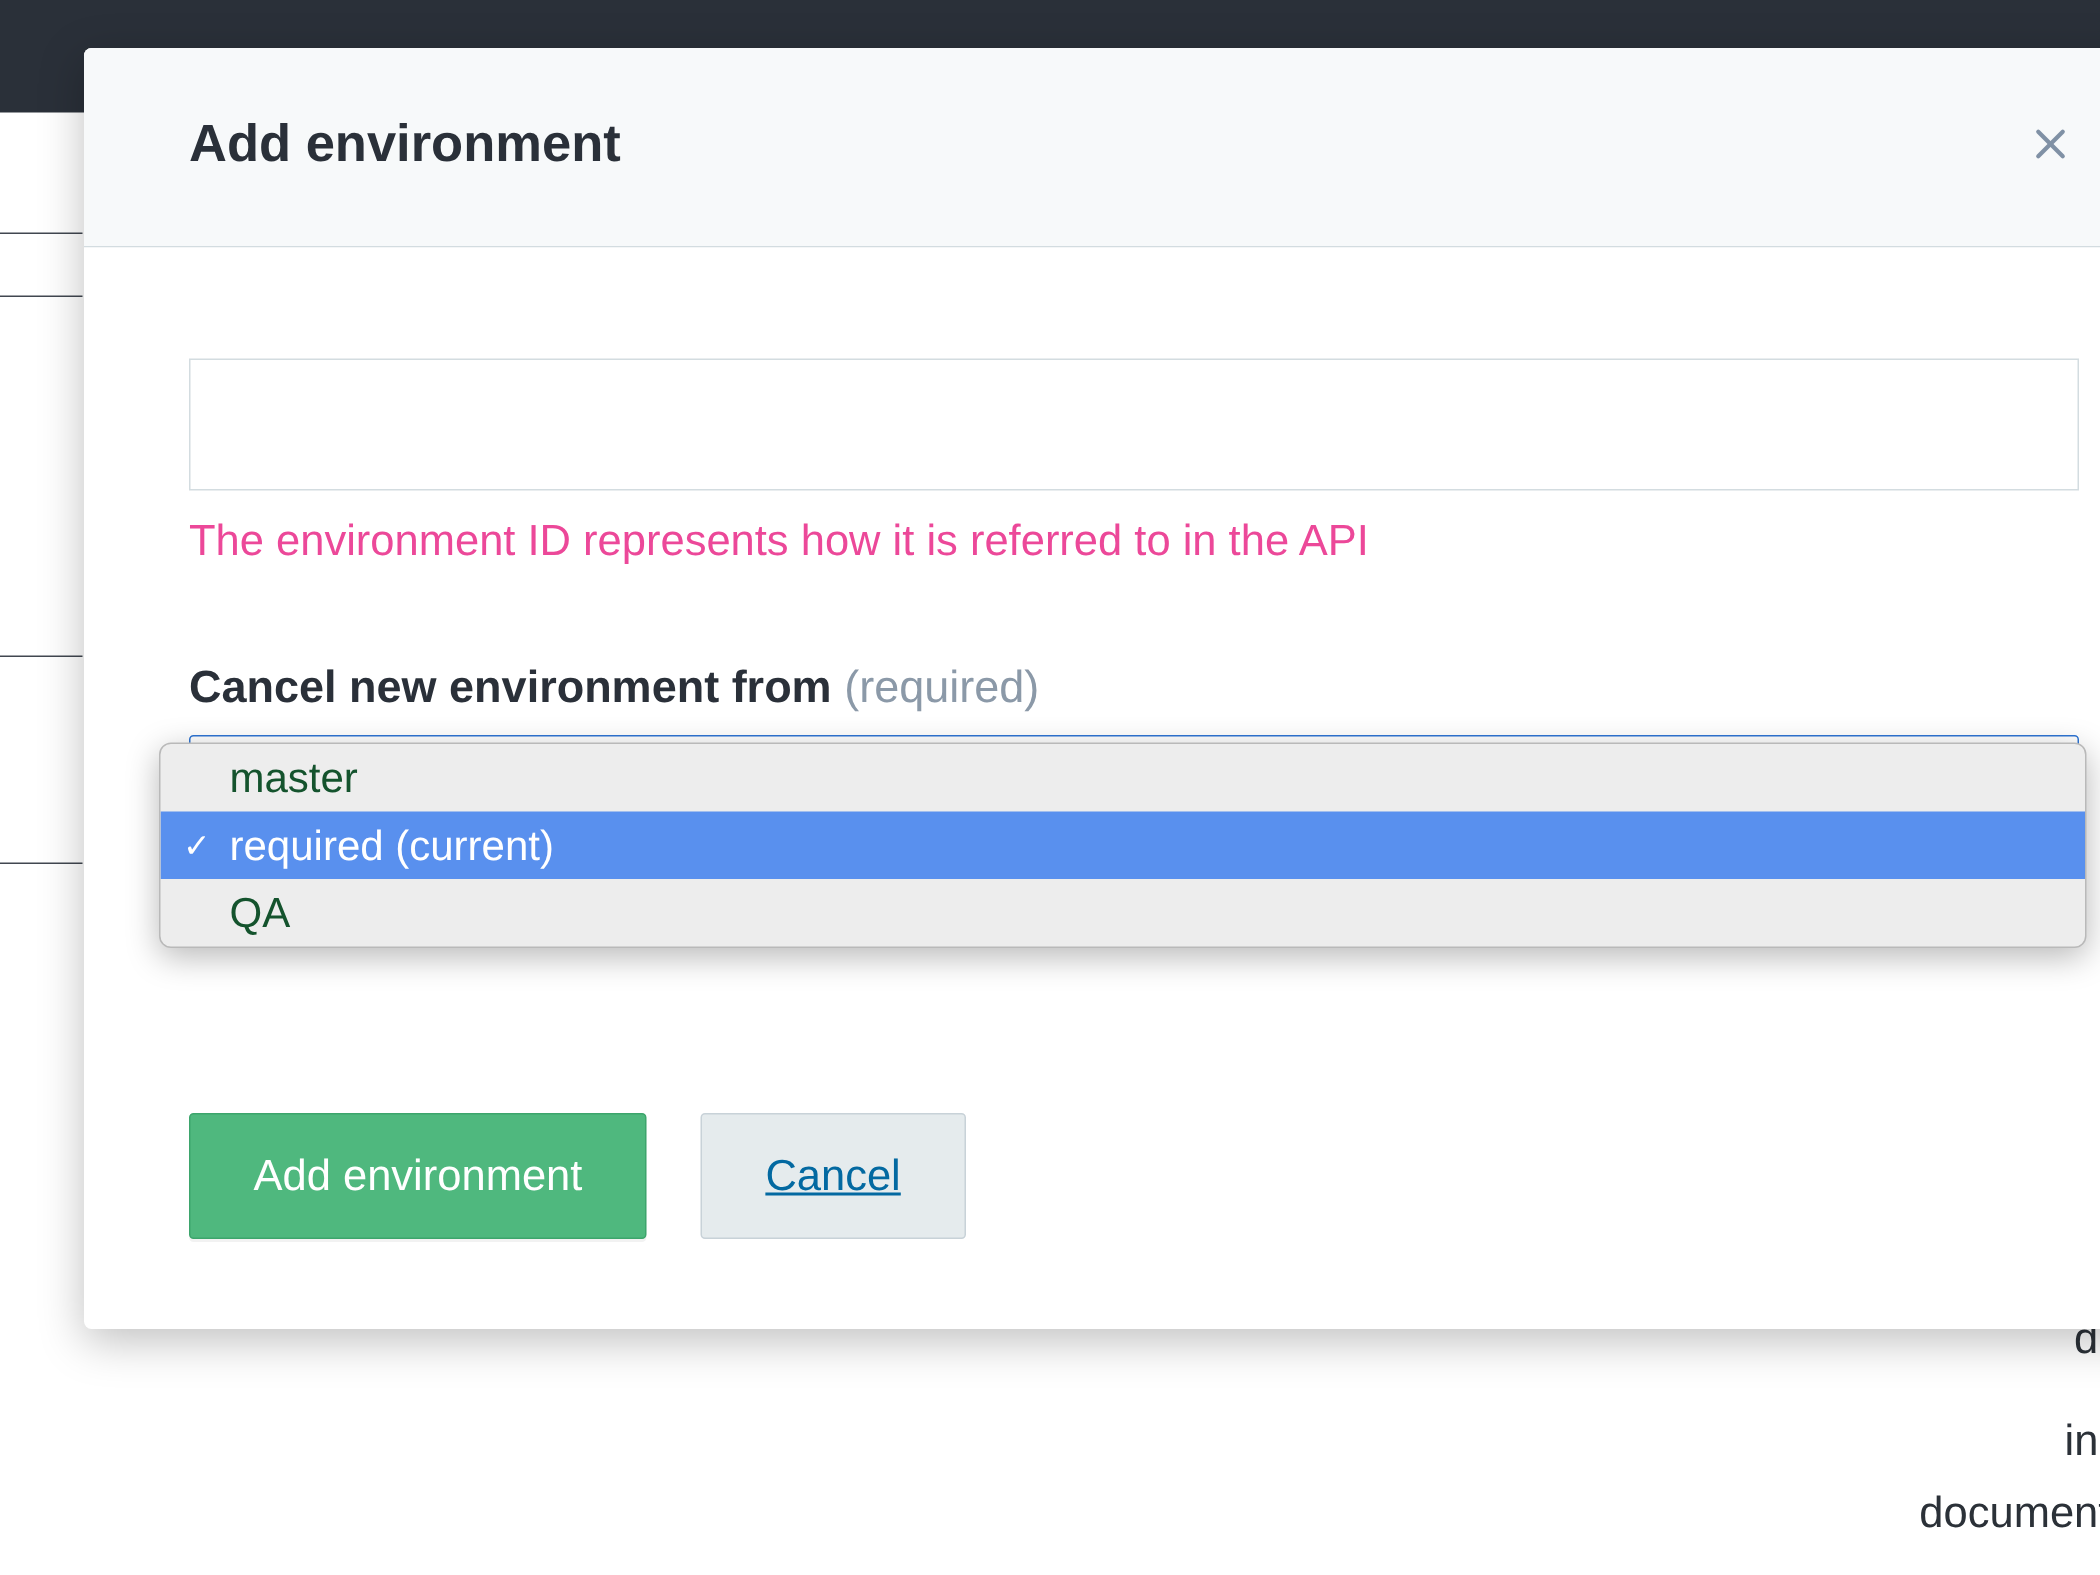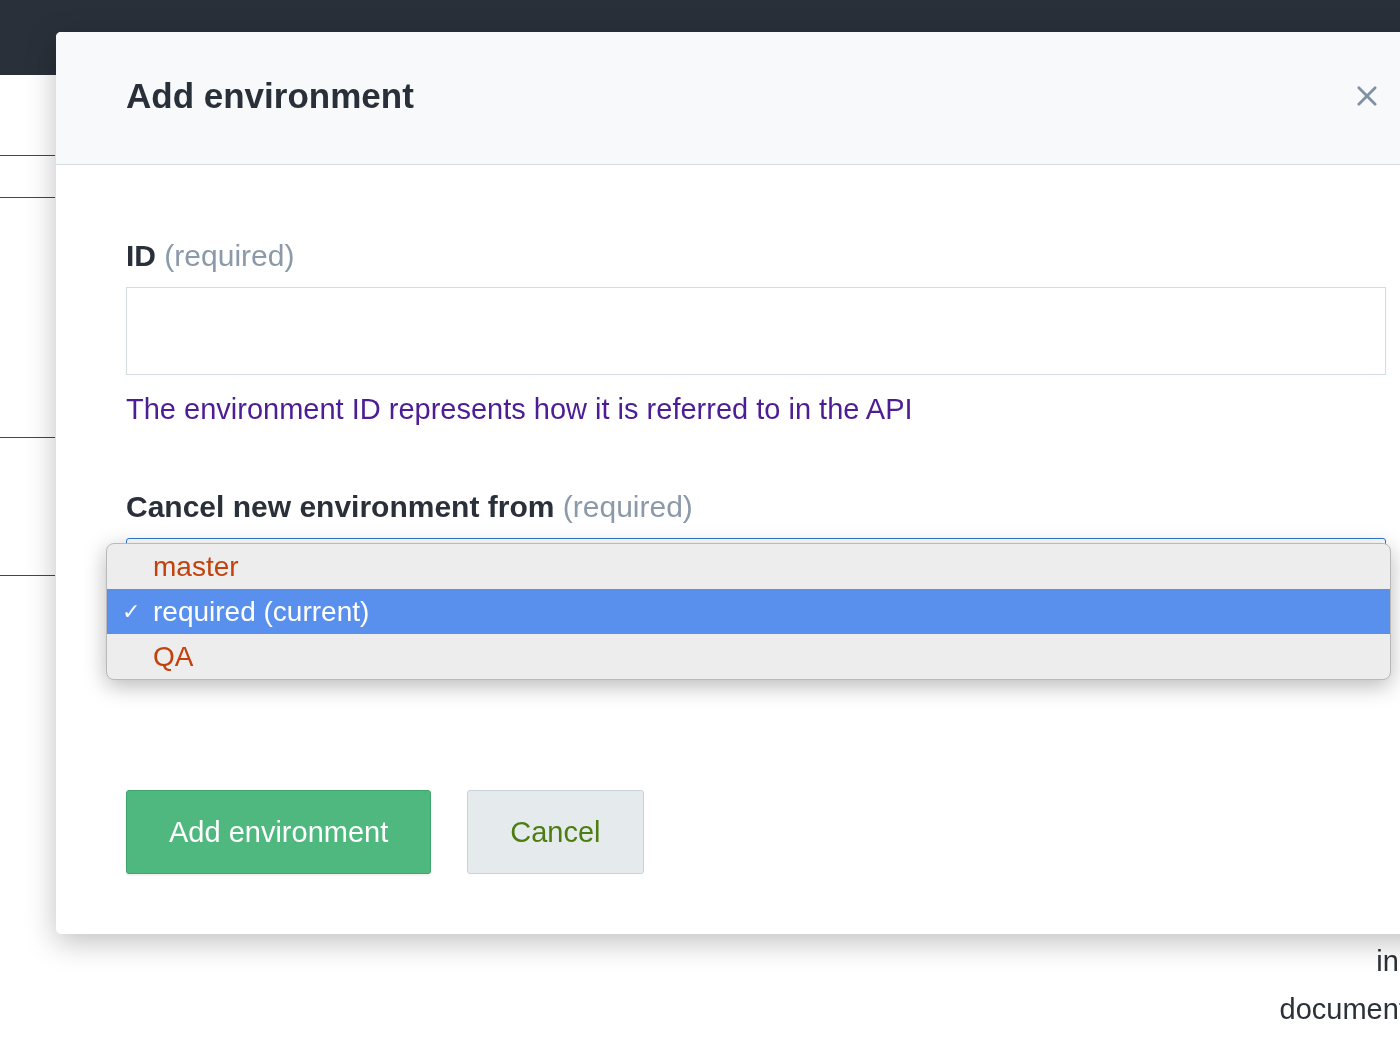--- a/index.html
+++ b/index.html
@@ -91,21 +91,21 @@
       height: 88px;
       border: 1px solid #d3dce0;
       font-size: 28px;
       padding: 0 18px;
       color: #2a3039;
       background:#fff;
     }
     .help-text {
       margin-top: 18px;
       font-size: 29px;
-      color: #4c1d95;
+      color: #ec4899;
     }
     .select-wrap { position: relative; }
     .select-visible {
       width: 100%;
       height: 92px;
       border: 1px solid #2e75d4;
       border-radius: 3px;
       background: #fff;
     }
     .dropdown-list {
@@ -118,21 +118,21 @@
       border-radius: 8px;
       box-shadow: 0 6px 22px rgba(0,0,0,0.28);
       overflow: hidden;
       z-index: 10;
     }
     .dropdown-item {
       height: 45px;
       display: flex;
       align-items: center;
       font-size: 28px;
-      color: #c2410c;
+      color: #14532d;
       padding-left: 46px;
       position: relative;
       cursor: default;
     }
     .dropdown-item.selected {
       background: #5990ee;
       color: #fff;
     }
     .dropdown-item .check {
       position: absolute;
@@ -159,21 +159,22 @@
     }
     .btn-primary {
       background: #4fb87e;
       border-color: #3da56c;
       color: #fff;
       box-shadow: 0 2px 0 rgba(0,0,0,0.05);
     }
     .btn-secondary {
       background: #e5ebed;
       border-color: #c8d2d8;
-      color: #4d7c0f;
+      color: #0369a1;
+      text-decoration: underline;
     }
   </style>
 </head>
 <body>
 
 <div class="bg-page">
   <div class="bg-sep1"></div>
   <div class="bg-sep2"></div>
   <div class="bg-sep3"></div>
   <div class="bg-sep4"></div>
@@ -196,24 +197,20 @@
       <svg viewBox="0 0 24 24" fill="none" stroke="#8091a5" stroke-width="2.4" stroke-linecap="round">
         <line x1="5" y1="5" x2="19" y2="19"></line>
         <line x1="19" y1="5" x2="5" y2="19"></line>
       </svg>
     </div>
   </div>
 
   <div class="modal-body">
 
     <div class="form-group">
-      <label class="form-label">
-        <span>ID</span>
-        <span class="req-hint">(required)</span>
-      </label>
       <input type="text" class="text-input" value="" style="">
       <div class="help-text">The environment ID represents how it is referred to in the API</div>
     </div>
 
     <div class="form-group" style="margin-bottom:0;">
       <label class="form-label">
         <span>Cancel new environment from</span>
         <span class="req-hint">(required)</span>
       </label>
       <div class="select-wrap">

